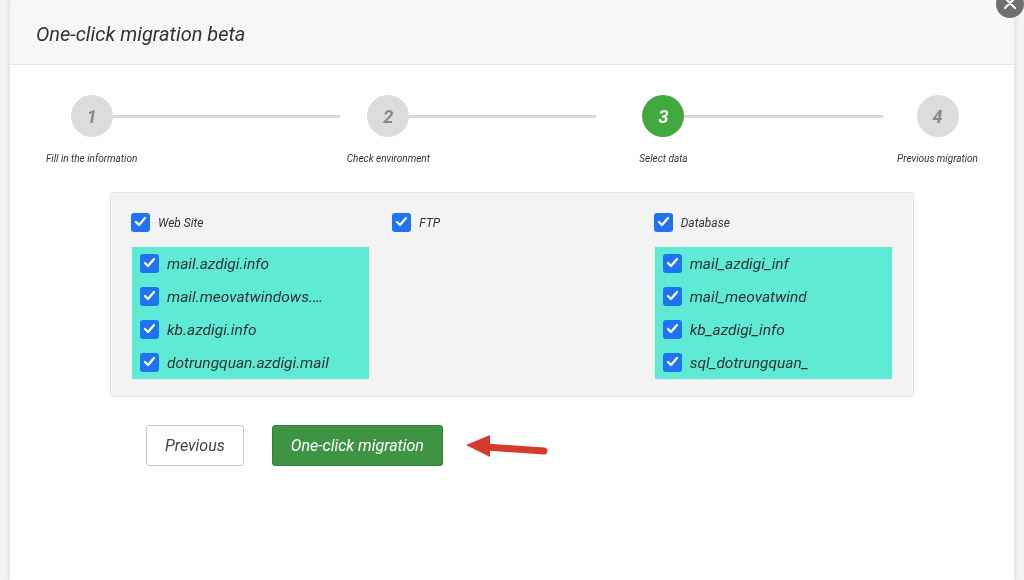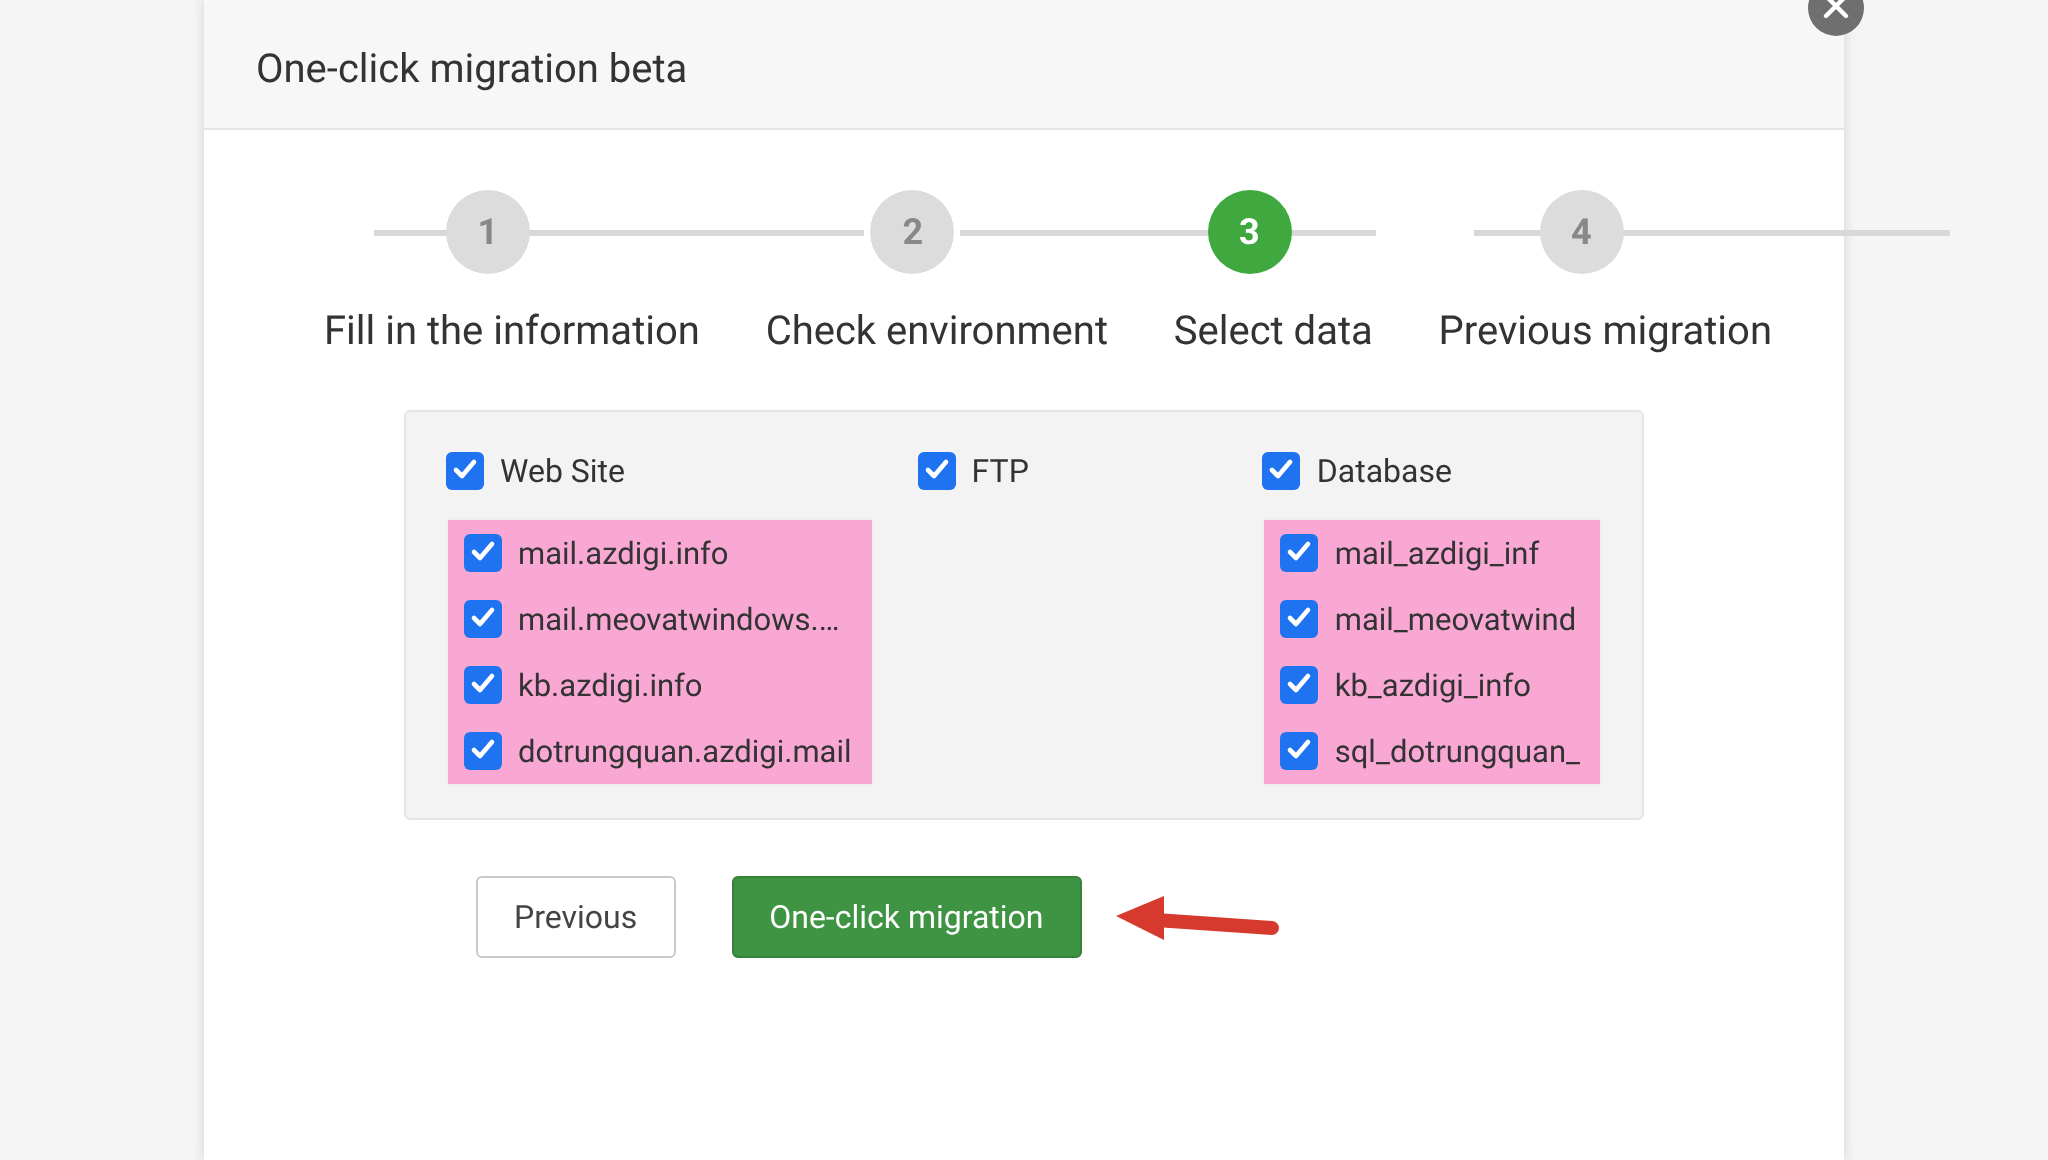--- a/index.html
+++ b/index.html
@@ -6,25 +6,26 @@
     body {
       font-family: -apple-system, BlinkMacSystemFont, "Segoe UI", Roboto, Helvetica, Arial, sans-serif;
       background: #f5f5f5;
       width: 1024px;
       height: 580px;
       overflow: hidden;
       position: relative;
     }
     .modal {
       background: #fff;
-      width: 820px;
+      width: 1004px;
       margin: 0 auto;
       height: 580px;
       box-shadow: 0 0 6px rgba(0,0,0,0.15);
       position: relative;
+      font-style: italic;
     }
     .modal-header {
       background: #f7f7f7;
       padding: 22px 26px 18px 26px;
       border-bottom: 1px solid #e6e6e6;
     }
     .modal-title {
       font-size: 20px;
       font-weight: 400;
       color: #333;
@@ -67,21 +68,21 @@
       border-radius: 50%;
       display: flex;
       align-items: center;
       justify-content: center;
       font-size: 18px;
       font-weight: 700;
       margin-bottom: 16px;
     }
     .step-circle.inactive { background: #dcdcdc; color: #888; }
     .step-circle.active { background: #3fa93f; color: #fff; }
-    .step-label { font-size: 20px; color: #333; white-space: nowrap; margin-left: 24px; }
+    .step-label { font-size: 10px; color: #333; white-space: nowrap; }
     .step-connector {
       position: absolute;
       top: 20px;
       height: 3px;
       background: #d8d8d8;
       z-index: 1;
     }
     .sc1 { left: 85px; width: 245px; }
     .sc2 { left: 378px; width: 208px; }
     .sc3 { left: 635px; width: 238px; }
@@ -94,25 +95,25 @@
       padding: 20px 20px 16px 20px;
       display: flex;
       gap: 22px;
     }
     .col { flex: 1; }
     .col-header {
       display: flex;
       align-items: center;
       gap: 8px;
       margin-bottom: 14px;
-      font-size: 16px;
+      font-size: 12px;
       color: #333;
     }
     .items-box {
-      background: #f9a8d4;
+      background: #5eead4;
       border: 1px solid #eee;
     }
     .item-row {
       display: flex;
       align-items: center;
       gap: 8px;
       padding: 7px 10px 7px 8px;
       font-size: 15.5px;
       color: #333;
       white-space: nowrap;

